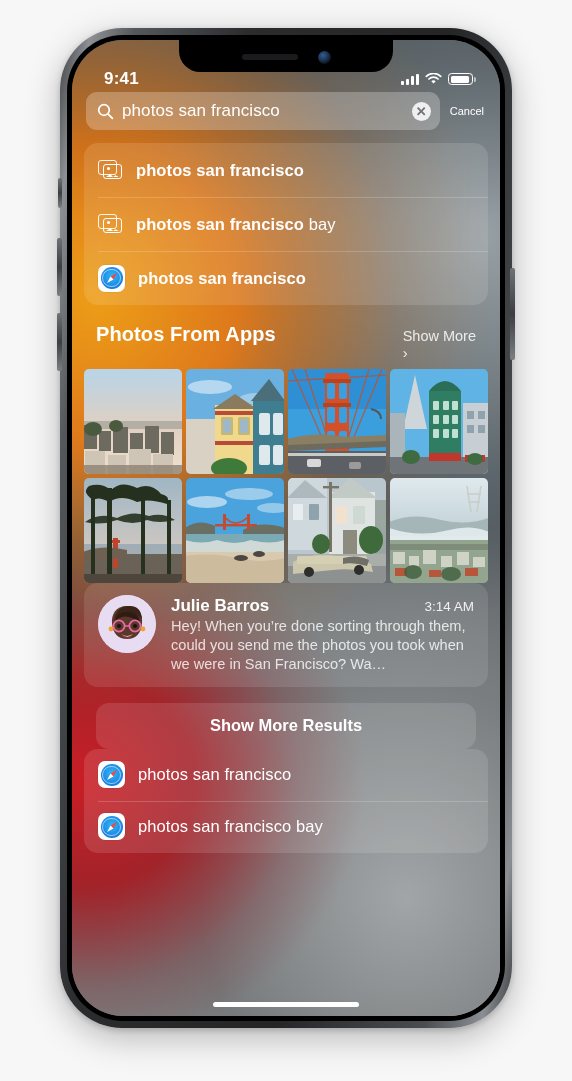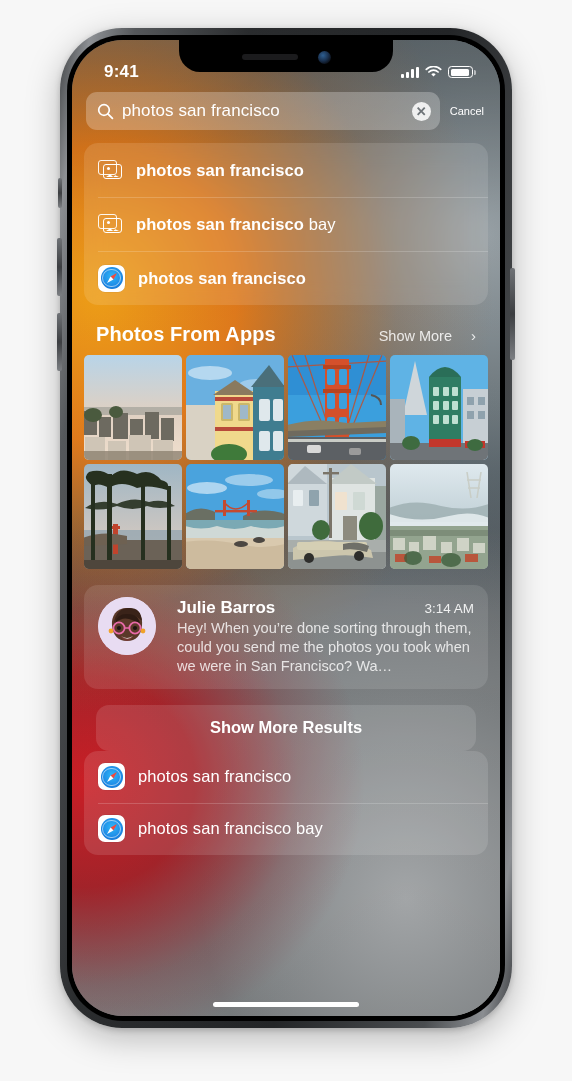--- a/index.html
+++ b/index.html
@@ -60,21 +60,21 @@
     width: 214px; height: 33px; background: #000;
     border-bottom-left-radius: 21px; border-bottom-right-radius: 21px;
     z-index: 40; display: flex; align-items: center; justify-content: center; gap: 20px;
   }
   .speaker { width: 56px; height: 6px; border-radius: 3px; background: #1b1b1d; margin-top: 3px; }
   .frontcam { width: 13px; height: 13px; border-radius: 50%;
     background: radial-gradient(circle at 38% 34%, #2e5f91 0%, #1b3352 44%, #0a0d14 78%); margin-top: 3px; }
 
   
   .statusbar {
-    position: absolute; top: 4px; left: 0; right: 0; height: 46px;
+    position: absolute; top: 11px; left: 0; right: 0; height: 46px;
     display: flex; align-items: center; justify-content: space-between;
     padding: 10px 27px 0 32px; z-index: 30; color: #fff;
   }
   .clock { font-size: 17px; font-weight: bold; letter-spacing: 0.2px; }
   .status-right { display: flex; align-items: center; gap: 6px; }
   .bars { display: flex; align-items: flex-end; gap: 2px; height: 11px; }
   .bars i { width: 3px; background: #fff; border-radius: 1px; display: block; }
   .bars i:nth-child(1){height:4px}.bars i:nth-child(2){height:6px}
   .bars i:nth-child(3){height:8.5px}.bars i:nth-child(4){height:11px}
   .battery { width: 25px; height: 12px; border: 1.6px solid #fff; border-radius: 3.6px; padding: 1.5px; position: relative; }
@@ -139,39 +139,39 @@
   .needle i { position:absolute; left:50%; transform: translateX(-50%); width:0; height:0; }
   .needle .r { top: 0; border-left:2.6px solid transparent; border-right:2.6px solid transparent; border-bottom:7px solid #f5483a; }
   .needle .w { bottom: 0; border-left:2.6px solid transparent; border-right:2.6px solid transparent; border-top:7px solid #ffffff; }
 
   
   .sec-head {
     display: flex; align-items: baseline; justify-content: space-between;
     padding: 0 16px; margin: 18px 8px 9px;
   }
   .sec-title { color: #fff; font-size: 20px; font-weight: bold; letter-spacing: 0.1px; }
-  .sec-action { color: rgba(255,255,255,0.84); font-size: 14.5px; display: flex; gap: 19px; }
+  .sec-action { color: rgba(255,255,255,0.84); font-size: 14.5px; display: flex; gap: 1px; flex-direction: column; }
   .chev { font-size: 15px; line-height: 1; }
   .ext-ico { width: 15px; height: 15px; border-radius: 3.5px;
     background: rgba(255,255,255,0.3); position: relative; display:inline-block; }
   .ext-ico::before { content:""; position:absolute; left:4px; top:9px; width:7.5px; height:1.5px;
     background:#fff; transform: rotate(-45deg); transform-origin: left center; }
   .ext-ico::after { content:""; position:absolute; right:3px; top:3px; width:5.5px; height:5.5px;
     border-top:1.5px solid #fff; border-right:1.5px solid #fff; }
 
   
   .grid { display: grid; grid-template-columns: repeat(4,1fr); gap: 4px; padding: 0 12px; }
   .thumb { height: 105px; border-radius: 5px; overflow: hidden; position: relative; }
   .thumb svg { display: block; width: 100%; height: 100%; }
 
   
   .msgcard {
-    margin: 16px 12px; border-radius: 14px; padding: 12px 14px 13px;
+    margin: 0 12px; border-radius: 14px; padding: 12px 14px 13px;
     background: rgba(255,255,255,0.11);
-    display: flex; gap: 21px;
+    display: flex; gap: 15px;
   }
   .avatar { width: 58px; height: 58px; border-radius: 50%; flex-shrink: 0; overflow: hidden; background: #e9dcf0; }
   .avatar svg { display:block; width:100%; height:100%; }
   .msgbody { flex: 1; min-width: 0; padding-top: 1px; }
   .msgtop { display: flex; align-items: baseline; justify-content: space-between; }
   .msgname { color: #fff; font-size: 17px; font-weight: bold; }
   .msgtime { color: rgba(255,255,255,0.88); font-size: 13.5px; }
   .msgprev { color: rgba(255,255,255,0.80); font-size: 14.6px; line-height: 1.30; margin-top: 1px; }
 
   

